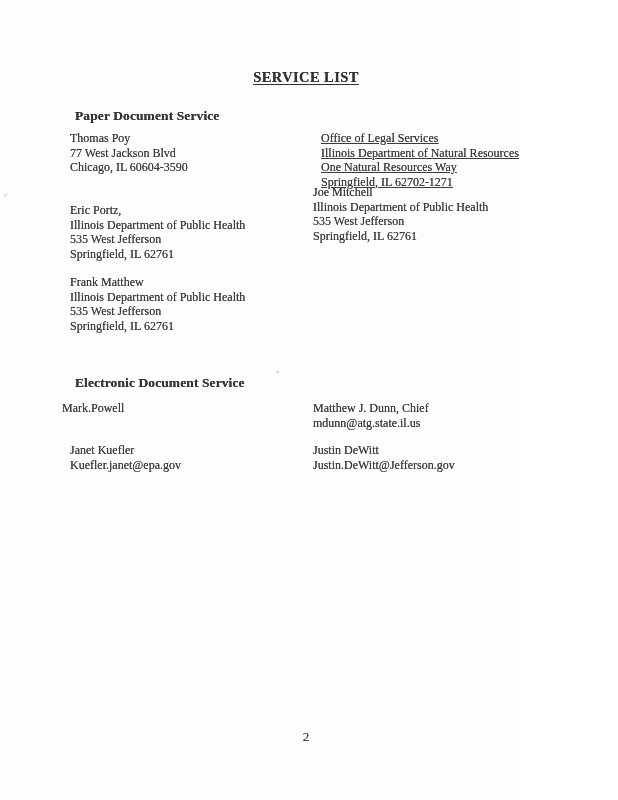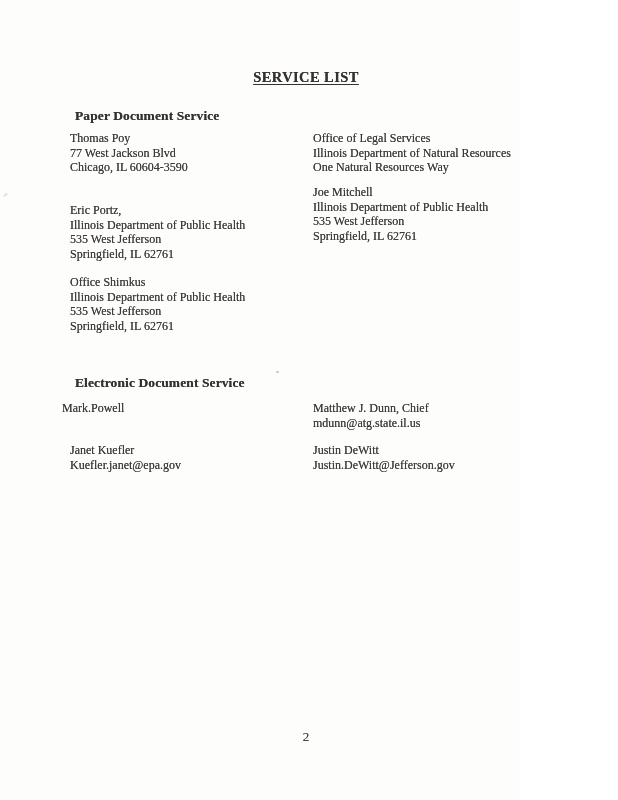--- a/index.html
+++ b/index.html
@@ -38,21 +38,21 @@
   .contact-block {
     position: absolute;
     font-size: 12px;
     line-height: 14.5px;
     white-space: nowrap;
   }
   .heading-paper   { left: 70px;  top: 103px; }
   .heading-electronic { left: 70px; top: 370px; }
 
   .blk-thomas  { left: 70px;  top: 131px; }
-  .blk-office  { left: 313px; top: 131px; }
+  .blk-office  { left: 321px; top: 131px; text-decoration: underline; }
   .blk-eric    { left: 70px;  top: 203px; }
   .blk-joe     { left: 313px; top: 185px; }
   .blk-frank   { left: 70px;  top: 275px; }
   .blk-mark    { left: 62px;  top: 401px; }
   .blk-matthew { left: 313px; top: 401px; }
   .blk-janet   { left: 70px;  top: 443px; }
   .blk-justin  { left: 313px; top: 443px; }
 
   .page-number {
     position: absolute;
@@ -83,38 +83,39 @@
   <div class="contact-block blk-thomas">
     <div>Thomas Poy</div>
     <div>77 West Jackson Blvd</div>
     <div>Chicago, IL 60604-3590</div>
   </div>
 
   <div class="contact-block blk-office">
     <div>Office of Legal Services</div>
     <div>Illinois Department of Natural Resources</div>
     <div>One Natural Resources Way</div>
+    <div>Springfield, IL 62702-1271</div>
   </div>
 
   <div class="contact-block blk-eric">
     <div>Eric Portz,</div>
     <div>Illinois Department of Public Health</div>
     <div>535 West Jefferson</div>
     <div>Springfield, IL 62761</div>
   </div>
 
   <div class="contact-block blk-joe">
     <div>Joe Mitchell</div>
     <div>Illinois Department of Public Health</div>
     <div>535 West Jefferson</div>
     <div>Springfield, IL 62761</div>
   </div>
 
   <div class="contact-block blk-frank">
-    <div>Office Shimkus</div>
+    <div>Frank Matthew</div>
     <div>Illinois Department of Public Health</div>
     <div>535 West Jefferson</div>
     <div>Springfield, IL 62761</div>
   </div>
 
   <h2 class="section-heading heading-electronic">Electronic Document Service</h2>
 
   <div class="contact-block blk-mark">
     <div>Mark.Powell</div>
   </div>

